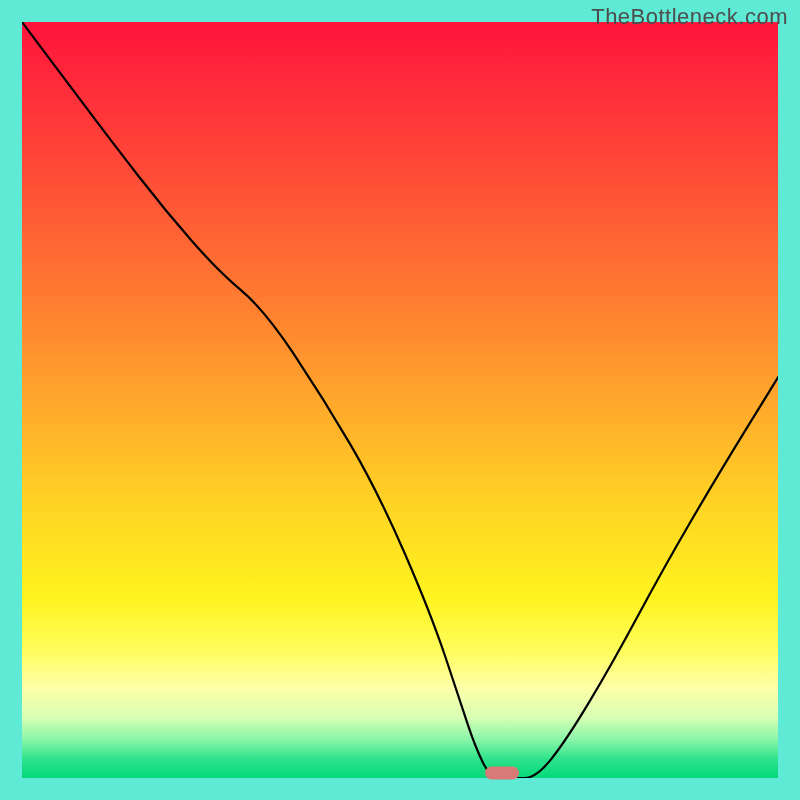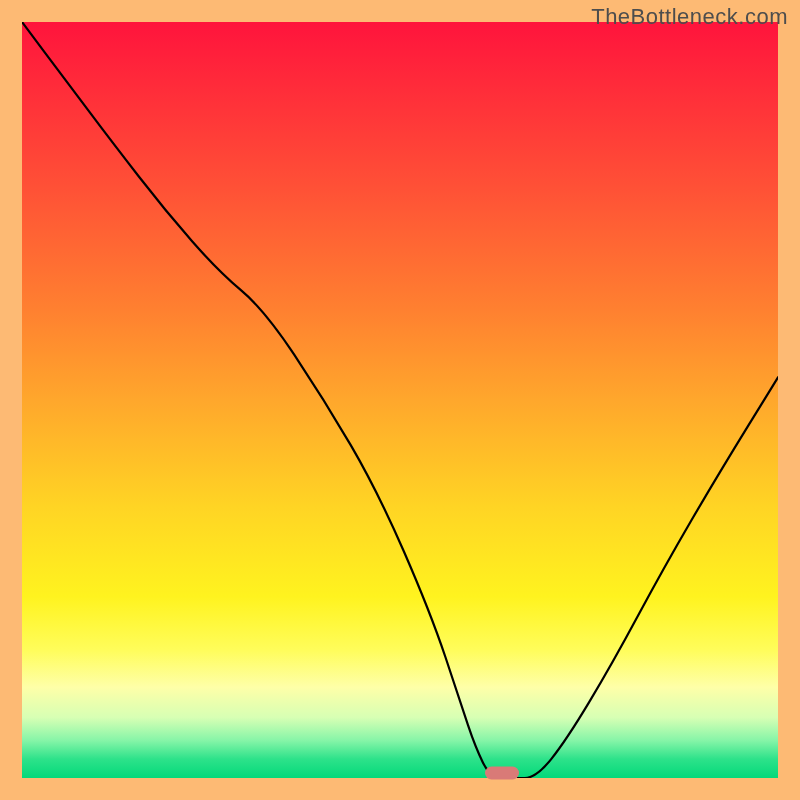--- a/index.html
+++ b/index.html
@@ -8,21 +8,21 @@
     width: 800px;
     height: 800px;
     background: #000;
     overflow: hidden;
     font-family: Arial, Helvetica, sans-serif;
   }
   .frame {
     position: relative;
     width: 800px;
     height: 800px;
-    background: #fdba74;
+    background: #5eead4;
   }
   .watermark {
     position: absolute;
     top: 4px;
     right: 12px;
     color: #4d4d4d;
     font-size: 22px;
     font-weight: 500;
     letter-spacing: 0.5px;
     z-index: 5;

